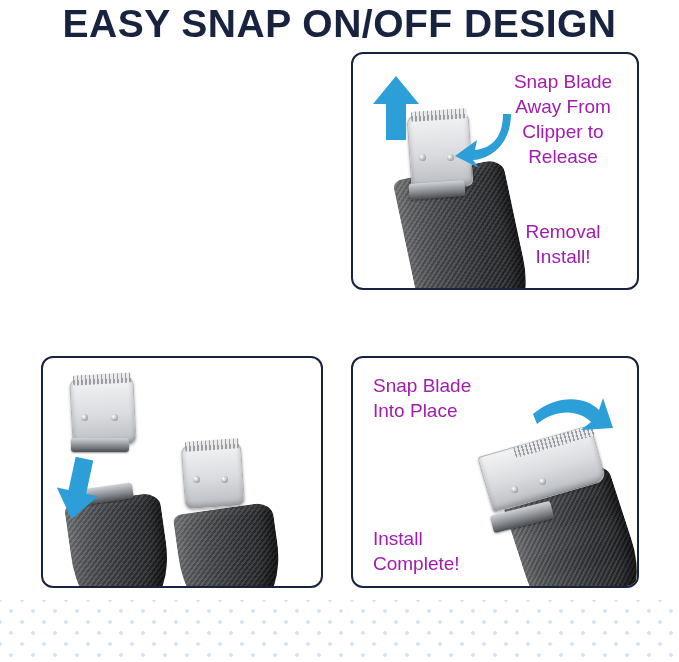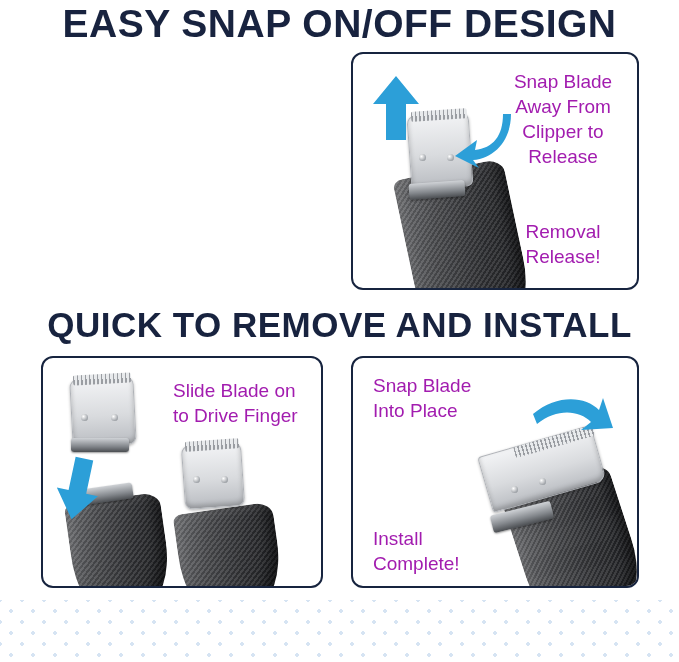--- a/index.html
+++ b/index.html
@@ -135,21 +135,20 @@
   svg { display: block; }
 </style>
 </head>
 <body>
 
 <div class="page">
 
   <div class="dot-band"></div>
 
   <div class="heading" id="heading-1">EASY SNAP ON/OFF DESIGN</div>
-  <div class="heading" id="heading-2">QUICK TO REMOVE AND INSTALL</div>
 
 
   <div class="panel" id="panel-2">
 
     <div class="clipper" style="left:42px; top:120px; width:112px; height:162px; transform:rotate(-12deg); transform-origin:30% 10%;"></div>
 
     <div class="blade" style="left:56px; top:60px; width:60px; height:72px; border-radius:8px 8px 6px 6px; transform:rotate(-4deg);"></div>
     <div class="blade-teeth" style="left:58px; top:56px; width:56px; height:10px; transform:rotate(-4deg);"></div>
     <div class="blade-screw" style="left:66px; top:100px;"></div>
     <div class="blade-screw" style="left:94px; top:100px;"></div>
@@ -161,21 +160,21 @@
 
     <svg class="arrow" style="left:100px; top:56px;" width="62" height="60" viewBox="0 0 62 60">
       <path d="M58 4 C58 30, 42 48, 20 50 L26 58 L2 46 L24 30 L22 40 C40 38, 50 26, 50 4 Z" fill="#2c9fd8"></path>
     </svg>
 
     <div class="cap" id="cap-snap-away">Snap Blade
 Away From
 Clipper to
 Release</div>
     <div class="cap" id="cap-removal">Removal
-Release!</div>
+Install!</div>
   </div>
 
   <div class="panel" id="panel-3">
 
     <div class="blade" style="left:28px; top:20px; width:62px; height:66px; border-radius:8px; transform:rotate(-3deg);"></div>
     <div class="blade-teeth" style="left:30px; top:16px; width:58px; height:10px; transform:rotate(-3deg);"></div>
     <div class="blade-screw" style="left:38px; top:56px;"></div>
     <div class="blade-screw" style="left:68px; top:56px;"></div>
     <div class="latch" style="left:28px; top:80px; width:58px; height:14px;"></div>
 
@@ -185,22 +184,20 @@
     <div class="clipper" style="left:136px; top:150px; width:100px; height:100px; transform:rotate(-8deg);"></div>
     <div class="blade" style="left:140px; top:86px; width:58px; height:62px; border-radius:8px; transform:rotate(-4deg);"></div>
     <div class="blade-teeth" style="left:142px; top:82px; width:54px; height:10px; transform:rotate(-4deg);"></div>
     <div class="blade-screw" style="left:150px; top:118px;"></div>
     <div class="blade-screw" style="left:178px; top:118px;"></div>
 
     <svg class="arrow" style="left:12px; top:98px;" width="46" height="66" viewBox="0 0 46 66">
       <path d="M23 64 L2 36 L14 36 L14 2 L32 2 L32 36 L44 36 Z" fill="#2c9fd8" transform="rotate(12 23 33)"></path>
     </svg>
 
-    <div class="cap" id="cap-slide">Slide Blade on
-to Drive Finger</div>
   </div>
 
   <div class="panel" id="panel-4">
 
     <div class="clipper" style="left:150px; top:130px; width:112px; height:140px; transform:rotate(-18deg); transform-origin:25% 10%;"></div>
 
     <div class="blade" style="left:130px; top:82px; width:116px; height:56px; transform:rotate(-16deg); border-radius:4px 6px 10px 4px;"></div>
     <div class="blade-teeth" style="left:160px; top:78px; width:82px; height:11px; transform:rotate(-16deg);"></div>
     <div class="blade-screw" style="left:158px; top:128px;"></div>
     <div class="blade-screw" style="left:186px; top:120px;"></div>

